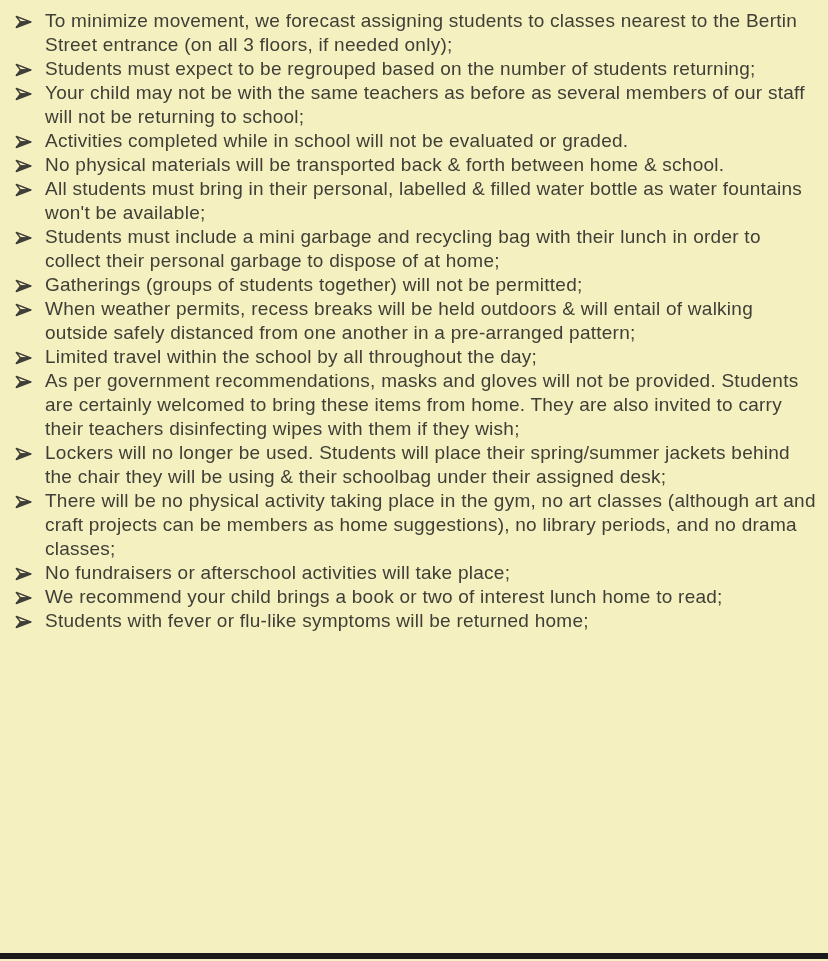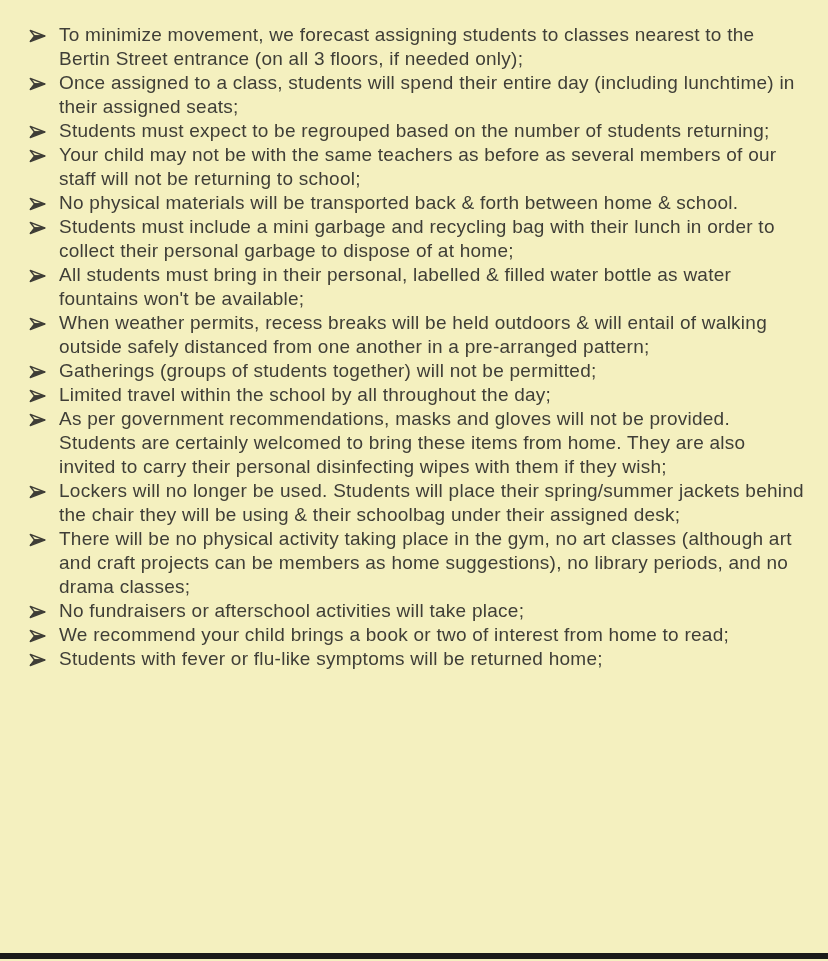--- a/index.html
+++ b/index.html
@@ -14,21 +14,21 @@
     overflow: hidden;
     font-family: "Liberation Sans", "DejaVu Sans", sans-serif;
   }
   .sheet {
     position: absolute;
     inset: 0;
     background: #f4f0bf;
   }
   ul.notice-list {
     list-style: none;
-    margin: 14px;
+    margin: 0;
     padding: 9px 8px 0 12px;
   }
   ul.notice-list li.item {
     display: flex;
     align-items: flex-start;
     margin: 0;
   }
   .bullet {
     flex: 0 0 33px;
     display: flex;
@@ -76,29 +76,20 @@
   <li class="item">
     <span class="bullet">
       <svg width="17" height="14" viewBox="0 0 20 16" aria-hidden="true">
         <path class="bullet-top" d="M1.5,1.5 L18.5,8 L6.5,8 Z"></path>
         <path class="bullet-bottom" d="M6.5,8 L18.5,8 L1.5,14.5 Z"></path>
       </svg>
     </span>
     <span class="text">To minimize movement, we forecast assigning students to classes nearest to the Bertin Street entrance (on all 3 floors, if needed only);</span>
   </li>
 
-  <li class="item">
-    <span class="bullet">
-      <svg width="17" height="14" viewBox="0 0 20 16" aria-hidden="true">
-        <path class="bullet-top" d="M1.5,1.5 L18.5,8 L6.5,8 Z"></path>
-        <path class="bullet-bottom" d="M6.5,8 L18.5,8 L1.5,14.5 Z"></path>
-      </svg>
-    </span>
-    <span class="text">Once assigned to a class, students will spend their entire day (including lunchtime) in their assigned seats;</span>
-  </li>
 
   <li class="item">
     <span class="bullet">
       <svg width="17" height="14" viewBox="0 0 20 16" aria-hidden="true">
         <path class="bullet-top" d="M1.5,1.5 L18.5,8 L6.5,8 Z"></path>
         <path class="bullet-bottom" d="M6.5,8 L18.5,8 L1.5,14.5 Z"></path>
       </svg>
     </span>
     <span class="text">Students must expect to be regrouped based on the number of students returning;</span>
   </li>
@@ -108,91 +99,100 @@
     <span class="bullet">
       <svg width="17" height="14" viewBox="0 0 20 16" aria-hidden="true">
         <path class="bullet-top" d="M1.5,1.5 L18.5,8 L6.5,8 Z"></path>
         <path class="bullet-bottom" d="M6.5,8 L18.5,8 L1.5,14.5 Z"></path>
       </svg>
     </span>
     <span class="text">Your child may not be with the same teachers as before as several members of our staff will not be returning to school;</span>
   </li>
 
 
+  <li class="item">
+    <span class="bullet">
+      <svg width="17" height="14" viewBox="0 0 20 16" aria-hidden="true">
+        <path class="bullet-top" d="M1.5,1.5 L18.5,8 L6.5,8 Z"></path>
+        <path class="bullet-bottom" d="M6.5,8 L18.5,8 L1.5,14.5 Z"></path>
+      </svg>
+    </span>
+    <span class="text">Activities completed while in school will not be evaluated or graded.</span>
+  </li>
 
   <li class="item">
     <span class="bullet">
       <svg width="17" height="14" viewBox="0 0 20 16" aria-hidden="true">
         <path class="bullet-top" d="M1.5,1.5 L18.5,8 L6.5,8 Z"></path>
         <path class="bullet-bottom" d="M6.5,8 L18.5,8 L1.5,14.5 Z"></path>
       </svg>
     </span>
     <span class="text">No physical materials will be transported back &amp; forth between home &amp; school.</span>
   </li>
 
   <li class="item">
     <span class="bullet">
       <svg width="17" height="14" viewBox="0 0 20 16" aria-hidden="true">
         <path class="bullet-top" d="M1.5,1.5 L18.5,8 L6.5,8 Z"></path>
         <path class="bullet-bottom" d="M6.5,8 L18.5,8 L1.5,14.5 Z"></path>
       </svg>
     </span>
+    <span class="text">All students must bring in their personal, labelled &amp; filled water bottle as water fountains won't be available;</span>
+  </li>
+
+  <li class="item">
+    <span class="bullet">
+      <svg width="17" height="14" viewBox="0 0 20 16" aria-hidden="true">
+        <path class="bullet-top" d="M1.5,1.5 L18.5,8 L6.5,8 Z"></path>
+        <path class="bullet-bottom" d="M6.5,8 L18.5,8 L1.5,14.5 Z"></path>
+      </svg>
+    </span>
     <span class="text">Students must include a mini garbage and recycling bag with their lunch in order to collect their personal garbage to dispose of at home;</span>
   </li>
 
-  <li class="item">
-    <span class="bullet">
-      <svg width="17" height="14" viewBox="0 0 20 16" aria-hidden="true">
-        <path class="bullet-top" d="M1.5,1.5 L18.5,8 L6.5,8 Z"></path>
-        <path class="bullet-bottom" d="M6.5,8 L18.5,8 L1.5,14.5 Z"></path>
-      </svg>
-    </span>
-    <span class="text">All students must bring in their personal, labelled &amp; filled water bottle as water fountains won't be available;</span>
-  </li>
-
+
+  <li class="item">
+    <span class="bullet">
+      <svg width="17" height="14" viewBox="0 0 20 16" aria-hidden="true">
+        <path class="bullet-top" d="M1.5,1.5 L18.5,8 L6.5,8 Z"></path>
+        <path class="bullet-bottom" d="M6.5,8 L18.5,8 L1.5,14.5 Z"></path>
+      </svg>
+    </span>
+    <span class="text">Gatherings (groups of students together) will not be permitted;</span>
+  </li>
 
   <li class="item">
     <span class="bullet">
       <svg width="17" height="14" viewBox="0 0 20 16" aria-hidden="true">
         <path class="bullet-top" d="M1.5,1.5 L18.5,8 L6.5,8 Z"></path>
         <path class="bullet-bottom" d="M6.5,8 L18.5,8 L1.5,14.5 Z"></path>
       </svg>
     </span>
     <span class="text">When weather permits, recess breaks will be held outdoors &amp; will entail of walking outside safely distanced from one another in a pre-arranged pattern;</span>
   </li>
 
   <li class="item">
     <span class="bullet">
       <svg width="17" height="14" viewBox="0 0 20 16" aria-hidden="true">
         <path class="bullet-top" d="M1.5,1.5 L18.5,8 L6.5,8 Z"></path>
         <path class="bullet-bottom" d="M6.5,8 L18.5,8 L1.5,14.5 Z"></path>
       </svg>
     </span>
-    <span class="text">Gatherings (groups of students together) will not be permitted;</span>
-  </li>
-
-  <li class="item">
-    <span class="bullet">
-      <svg width="17" height="14" viewBox="0 0 20 16" aria-hidden="true">
-        <path class="bullet-top" d="M1.5,1.5 L18.5,8 L6.5,8 Z"></path>
-        <path class="bullet-bottom" d="M6.5,8 L18.5,8 L1.5,14.5 Z"></path>
-      </svg>
-    </span>
     <span class="text">Limited travel within the school by all throughout the day;</span>
   </li>
 
 
   <li class="item">
     <span class="bullet">
       <svg width="17" height="14" viewBox="0 0 20 16" aria-hidden="true">
         <path class="bullet-top" d="M1.5,1.5 L18.5,8 L6.5,8 Z"></path>
         <path class="bullet-bottom" d="M6.5,8 L18.5,8 L1.5,14.5 Z"></path>
       </svg>
     </span>
-    <span class="text">As per government recommendations, masks and gloves will not be provided. Students are certainly welcomed to bring these items from home. They are also invited to carry their personal disinfecting wipes with them if they wish;</span>
+    <span class="text">As per government recommendations, masks and gloves will not be provided. Students are certainly welcomed to bring these items from home. They are also invited to carry their teachers disinfecting wipes with them if they wish;</span>
   </li>
 
   <li class="item">
     <span class="bullet">
       <svg width="17" height="14" viewBox="0 0 20 16" aria-hidden="true">
         <path class="bullet-top" d="M1.5,1.5 L18.5,8 L6.5,8 Z"></path>
         <path class="bullet-bottom" d="M6.5,8 L18.5,8 L1.5,14.5 Z"></path>
       </svg>
     </span>
     <span class="text">Lockers will no longer be used. Students will place their spring/summer jackets behind the chair they will be using &amp; their schoolbag under their assigned desk;</span>
@@ -220,21 +220,21 @@
   </li>
 
 
   <li class="item">
     <span class="bullet">
       <svg width="17" height="14" viewBox="0 0 20 16" aria-hidden="true">
         <path class="bullet-top" d="M1.5,1.5 L18.5,8 L6.5,8 Z"></path>
         <path class="bullet-bottom" d="M6.5,8 L18.5,8 L1.5,14.5 Z"></path>
       </svg>
     </span>
-    <span class="text">We recommend your child brings a book or two of interest from home to read;</span>
+    <span class="text">We recommend your child brings a book or two of interest lunch home to read;</span>
   </li>
 
   <li class="item">
     <span class="bullet">
       <svg width="17" height="14" viewBox="0 0 20 16" aria-hidden="true">
         <path class="bullet-top" d="M1.5,1.5 L18.5,8 L6.5,8 Z"></path>
         <path class="bullet-bottom" d="M6.5,8 L18.5,8 L1.5,14.5 Z"></path>
       </svg>
     </span>
     <span class="text">Students with fever or flu-like symptoms will be returned home;</span>

